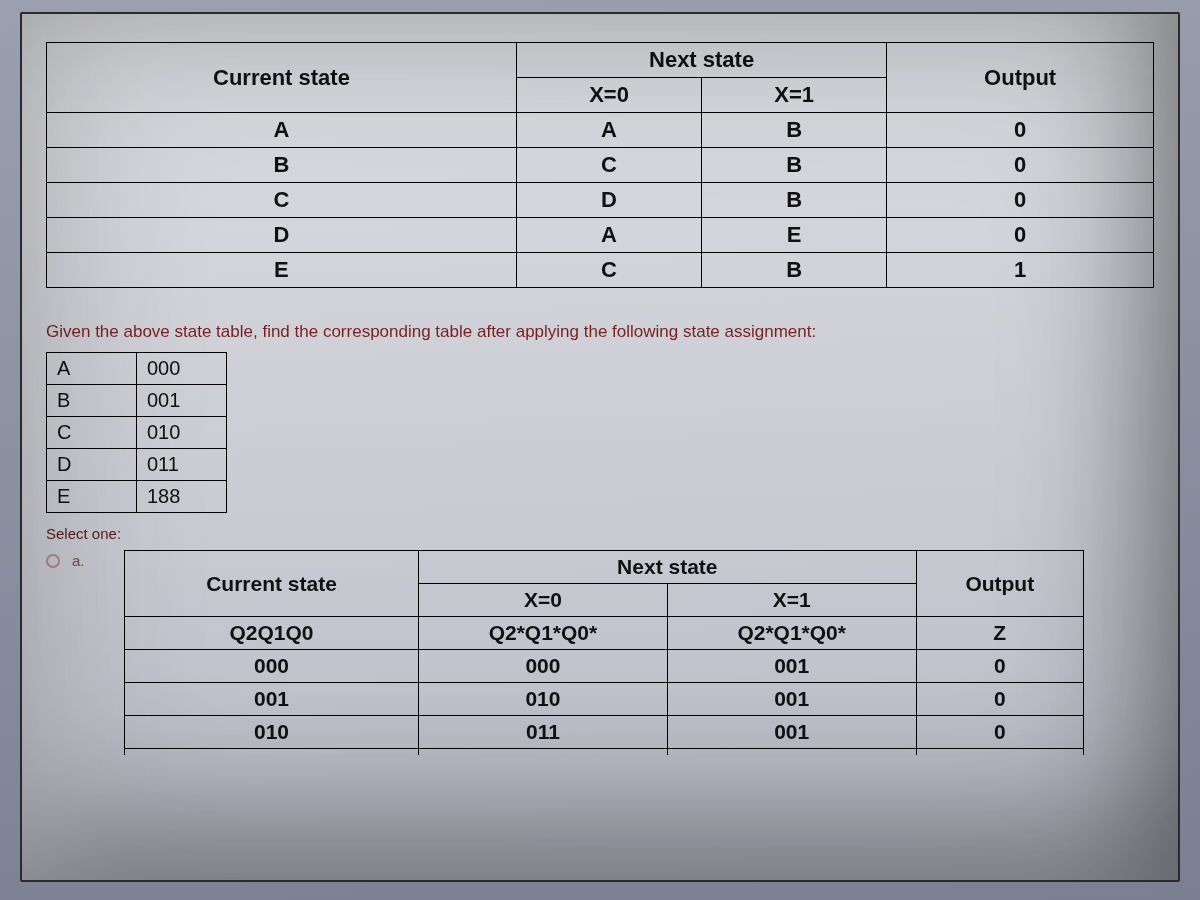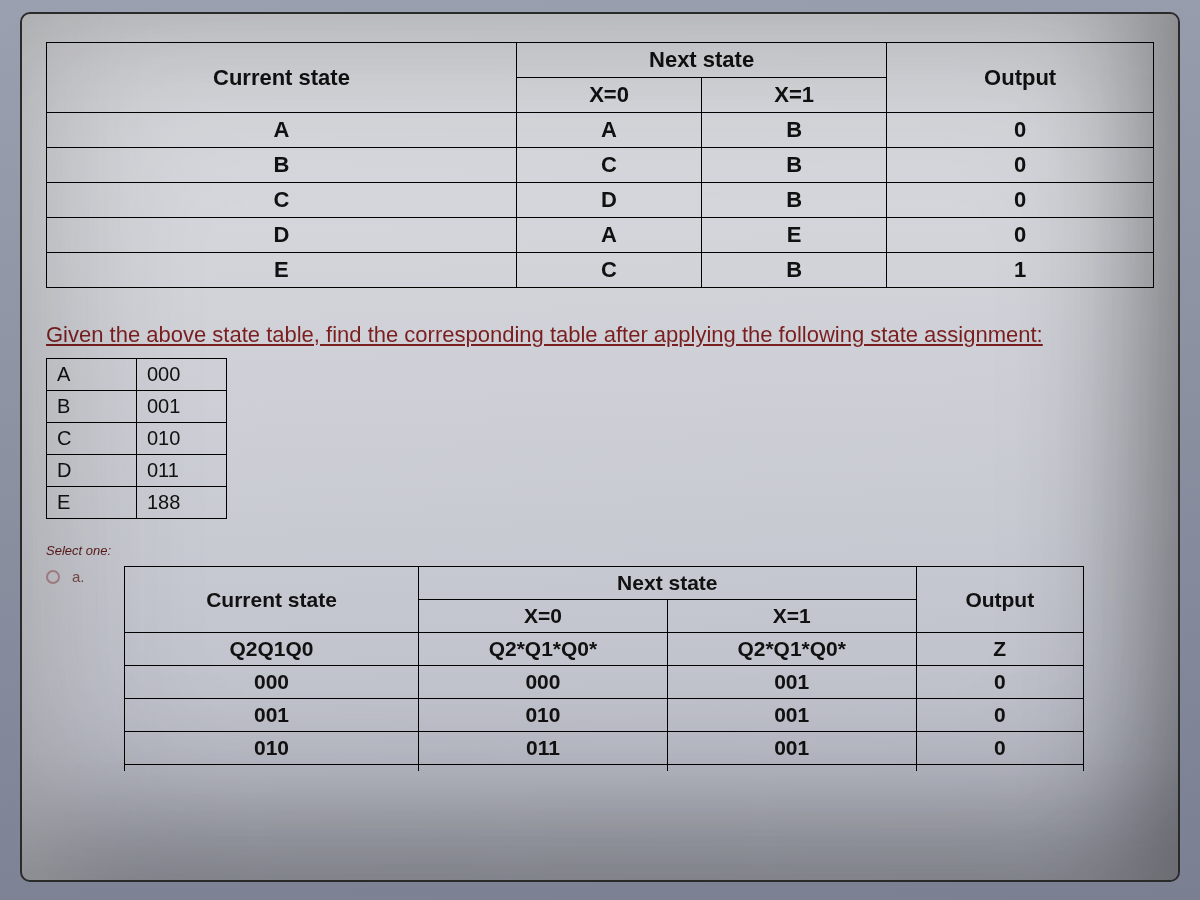--- a/index.html
+++ b/index.html
@@ -12,21 +12,21 @@
     background: linear-gradient(175deg, #9aa0b0 0%, #8a90a0 50%, #7a8092 100%);
     font-family: Arial, Helvetica, sans-serif;
     padding: 12px;
   }
   .screen {
     background: linear-gradient(178deg, #dcdde1 0%, #c8cad2 60%, #b5b8c4 100%);
     width: 1160px;
     height: 870px;
     margin: 0 auto;
     border: 2px solid #2a2a2a;
-    border-radius: 10px;
+    border-radius: 2px;
     padding: 28px 24px 0 24px;
     position: relative;
     overflow: hidden;
     box-shadow:
       inset 70px 0 120px -40px rgba(255,255,255,0.35),
       inset -70px 0 120px -40px rgba(0,0,0,0.25),
       inset 0 -90px 140px -30px rgba(0,0,0,0.25);
   }
 
   
@@ -46,45 +46,43 @@
   }
   table.state-table th {
     font-weight: bold;
   }
   .sub-header td {
     font-weight: bold;
   }
 
   .prompt {
     margin-top: 34px;
-    font-size: 22px;
+    font-size: 17px;
     color: #7a1f1f;
-    text-decoration: underline;
   }
 
   
   table.assign {
     border-collapse: collapse;
     margin-top: 10px;
     font-size: 20px;
   }
   table.assign td {
     border: 1.5px solid #000;
     padding: 4px 10px;
     min-width: 90px;
     text-align: left;
     color: #111;
   }
   table.assign td:first-child { min-width: 90px; }
 
   .select-one {
-    margin-top: 24px;
-    font-size: 13px;
+    margin-top: 12px;
+    font-size: 15px;
     color: #5c1a1a;
-    font-style: italic;
   }
 
   .option-row {
     display: flex;
     align-items: flex-start;
     margin-top: 8px;
   }
   .radio {
     width: 14px; height: 14px;
     border: 2px solid #9a5a5a;

